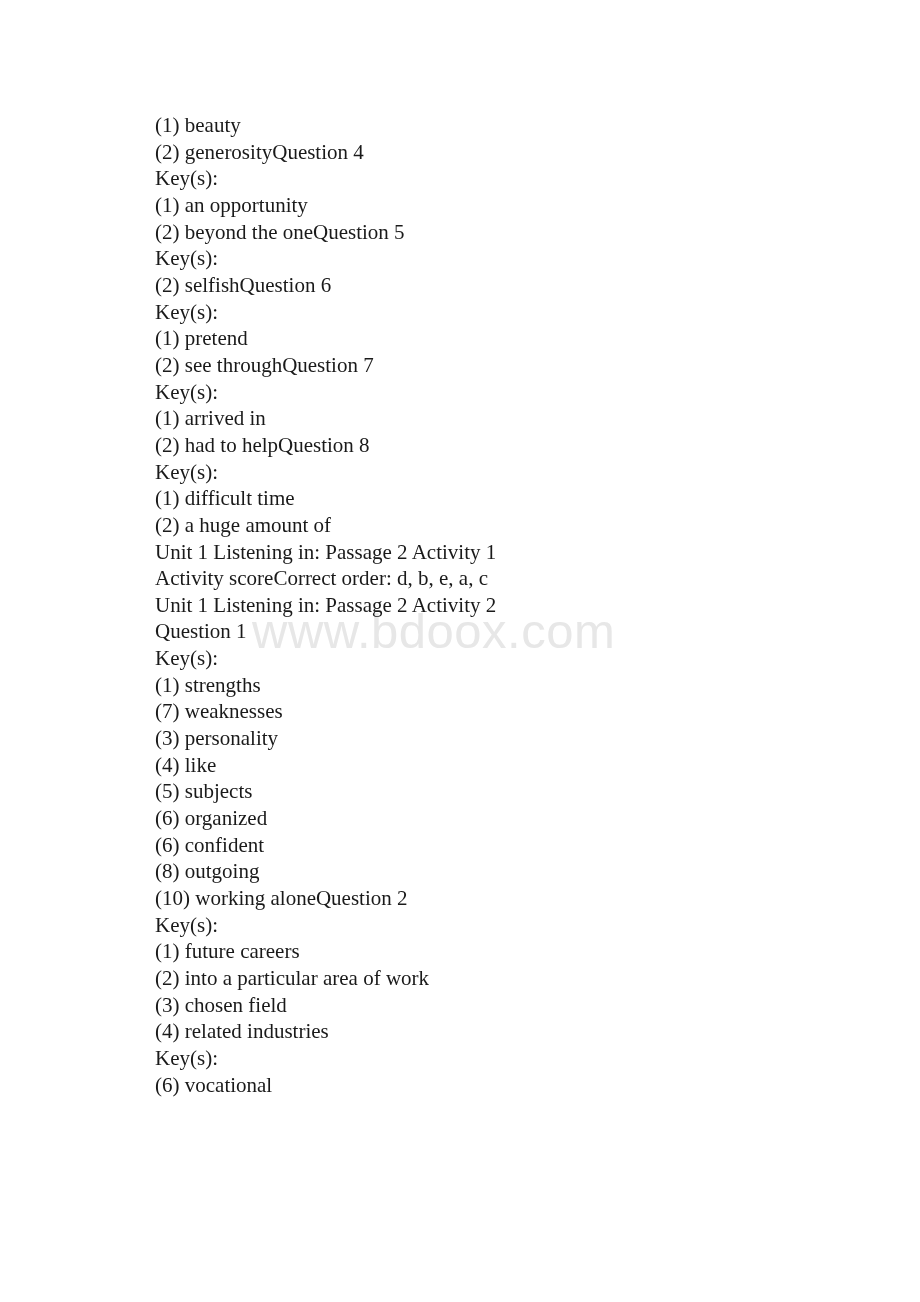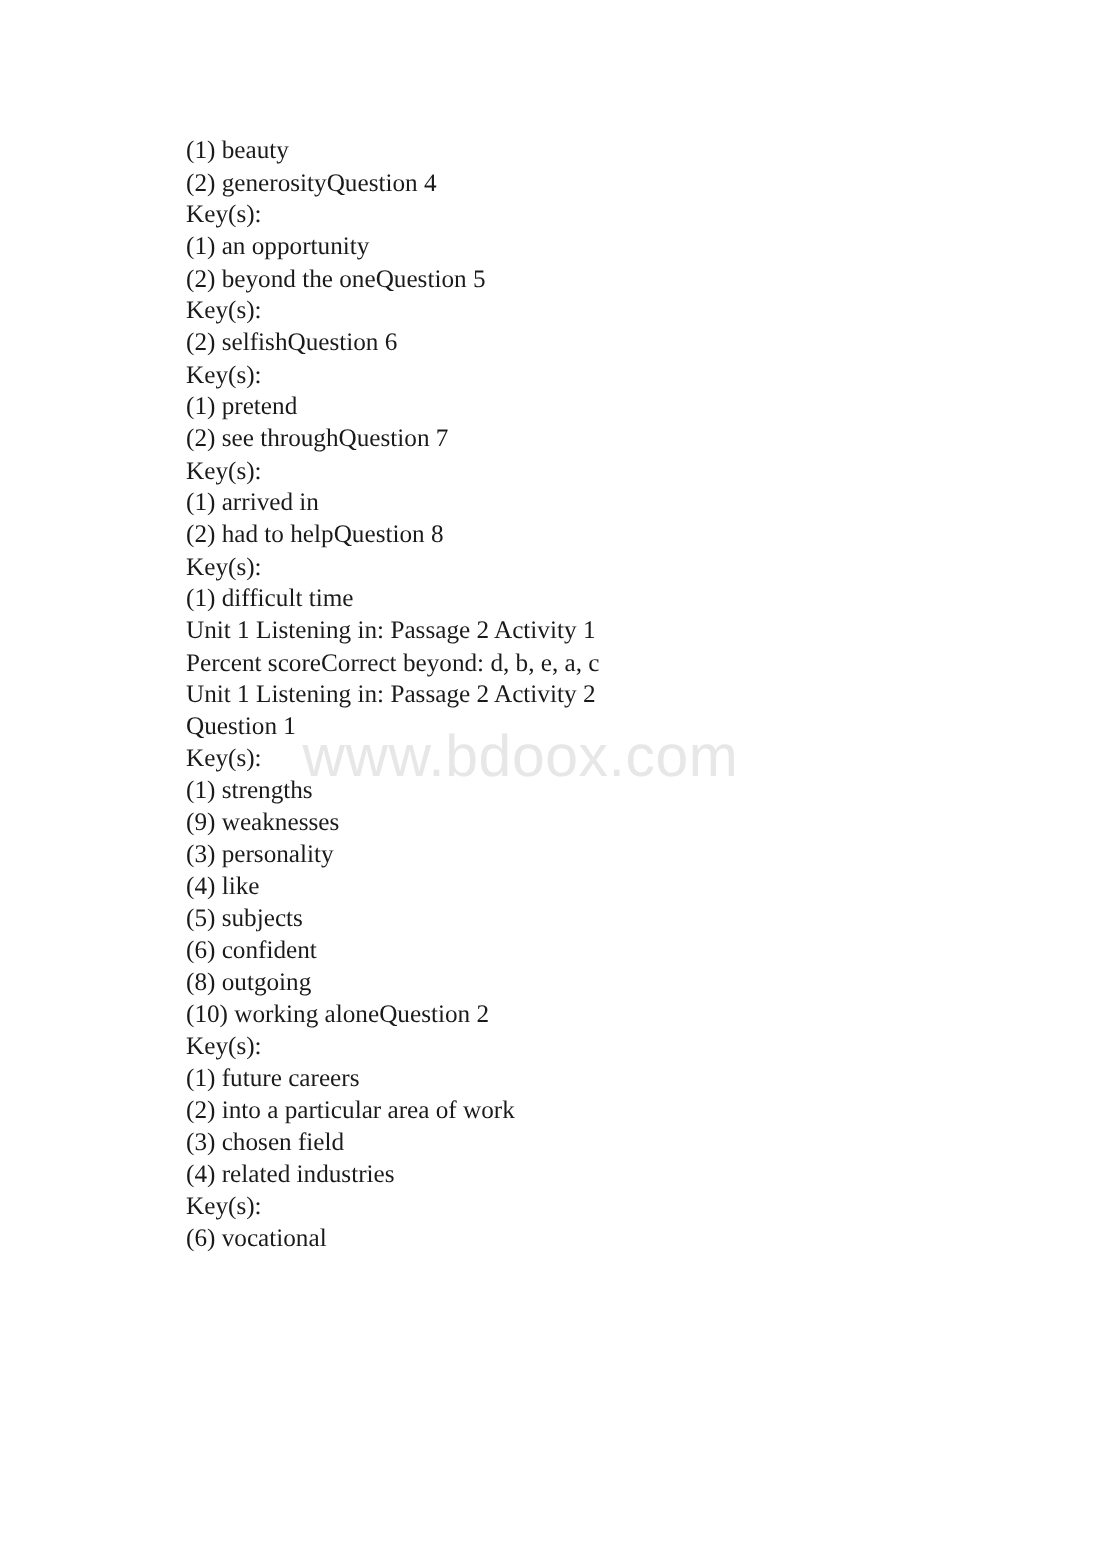--- a/index.html
+++ b/index.html
@@ -78,30 +78,32 @@
       <div class="doc-line">Key(s):</div>
       <div class="doc-line">(2) selfishQuestion 6</div>
       <div class="doc-line">Key(s):</div>
       <div class="doc-line">(1) pretend</div>
       <div class="doc-line">(2) see throughQuestion 7</div>
       <div class="doc-line">Key(s):</div>
       <div class="doc-line">(1) arrived in</div>
       <div class="doc-line">(2) had to helpQuestion 8</div>
       <div class="doc-line">Key(s):</div>
       <div class="doc-line">(1) difficult time</div>
+      <div class="doc-line">(2) a huge amount of</div>
       <div class="doc-line">Unit 1 Listening in: Passage 2 Activity 1</div>
-      <div class="doc-line">Percent scoreCorrect beyond: d, b, e, a, c</div>
+      <div class="doc-line">Activity scoreCorrect order: d, b, e, a, c</div>
       <div class="doc-line">Unit 1 Listening in: Passage 2 Activity 2</div>
       <div class="doc-line">Question 1</div>
       <div class="doc-line">Key(s):</div>
       <div class="doc-line">(1) strengths</div>
-      <div class="doc-line">(9) weaknesses</div>
+      <div class="doc-line">(7) weaknesses</div>
       <div class="doc-line">(3) personality</div>
       <div class="doc-line">(4) like</div>
       <div class="doc-line">(5) subjects</div>
+      <div class="doc-line">(6) organized</div>
       <div class="doc-line">(6) confident</div>
       <div class="doc-line">(8) outgoing</div>
       <div class="doc-line">(10) working aloneQuestion 2</div>
       <div class="doc-line">Key(s):</div>
       <div class="doc-line">(1) future careers</div>
       <div class="doc-line">(2) into a particular area of work</div>
       <div class="doc-line">(3) chosen field</div>
       <div class="doc-line">(4) related industries</div>
       <div class="doc-line">Key(s):</div>
       <div class="doc-line">(6) vocational</div>

